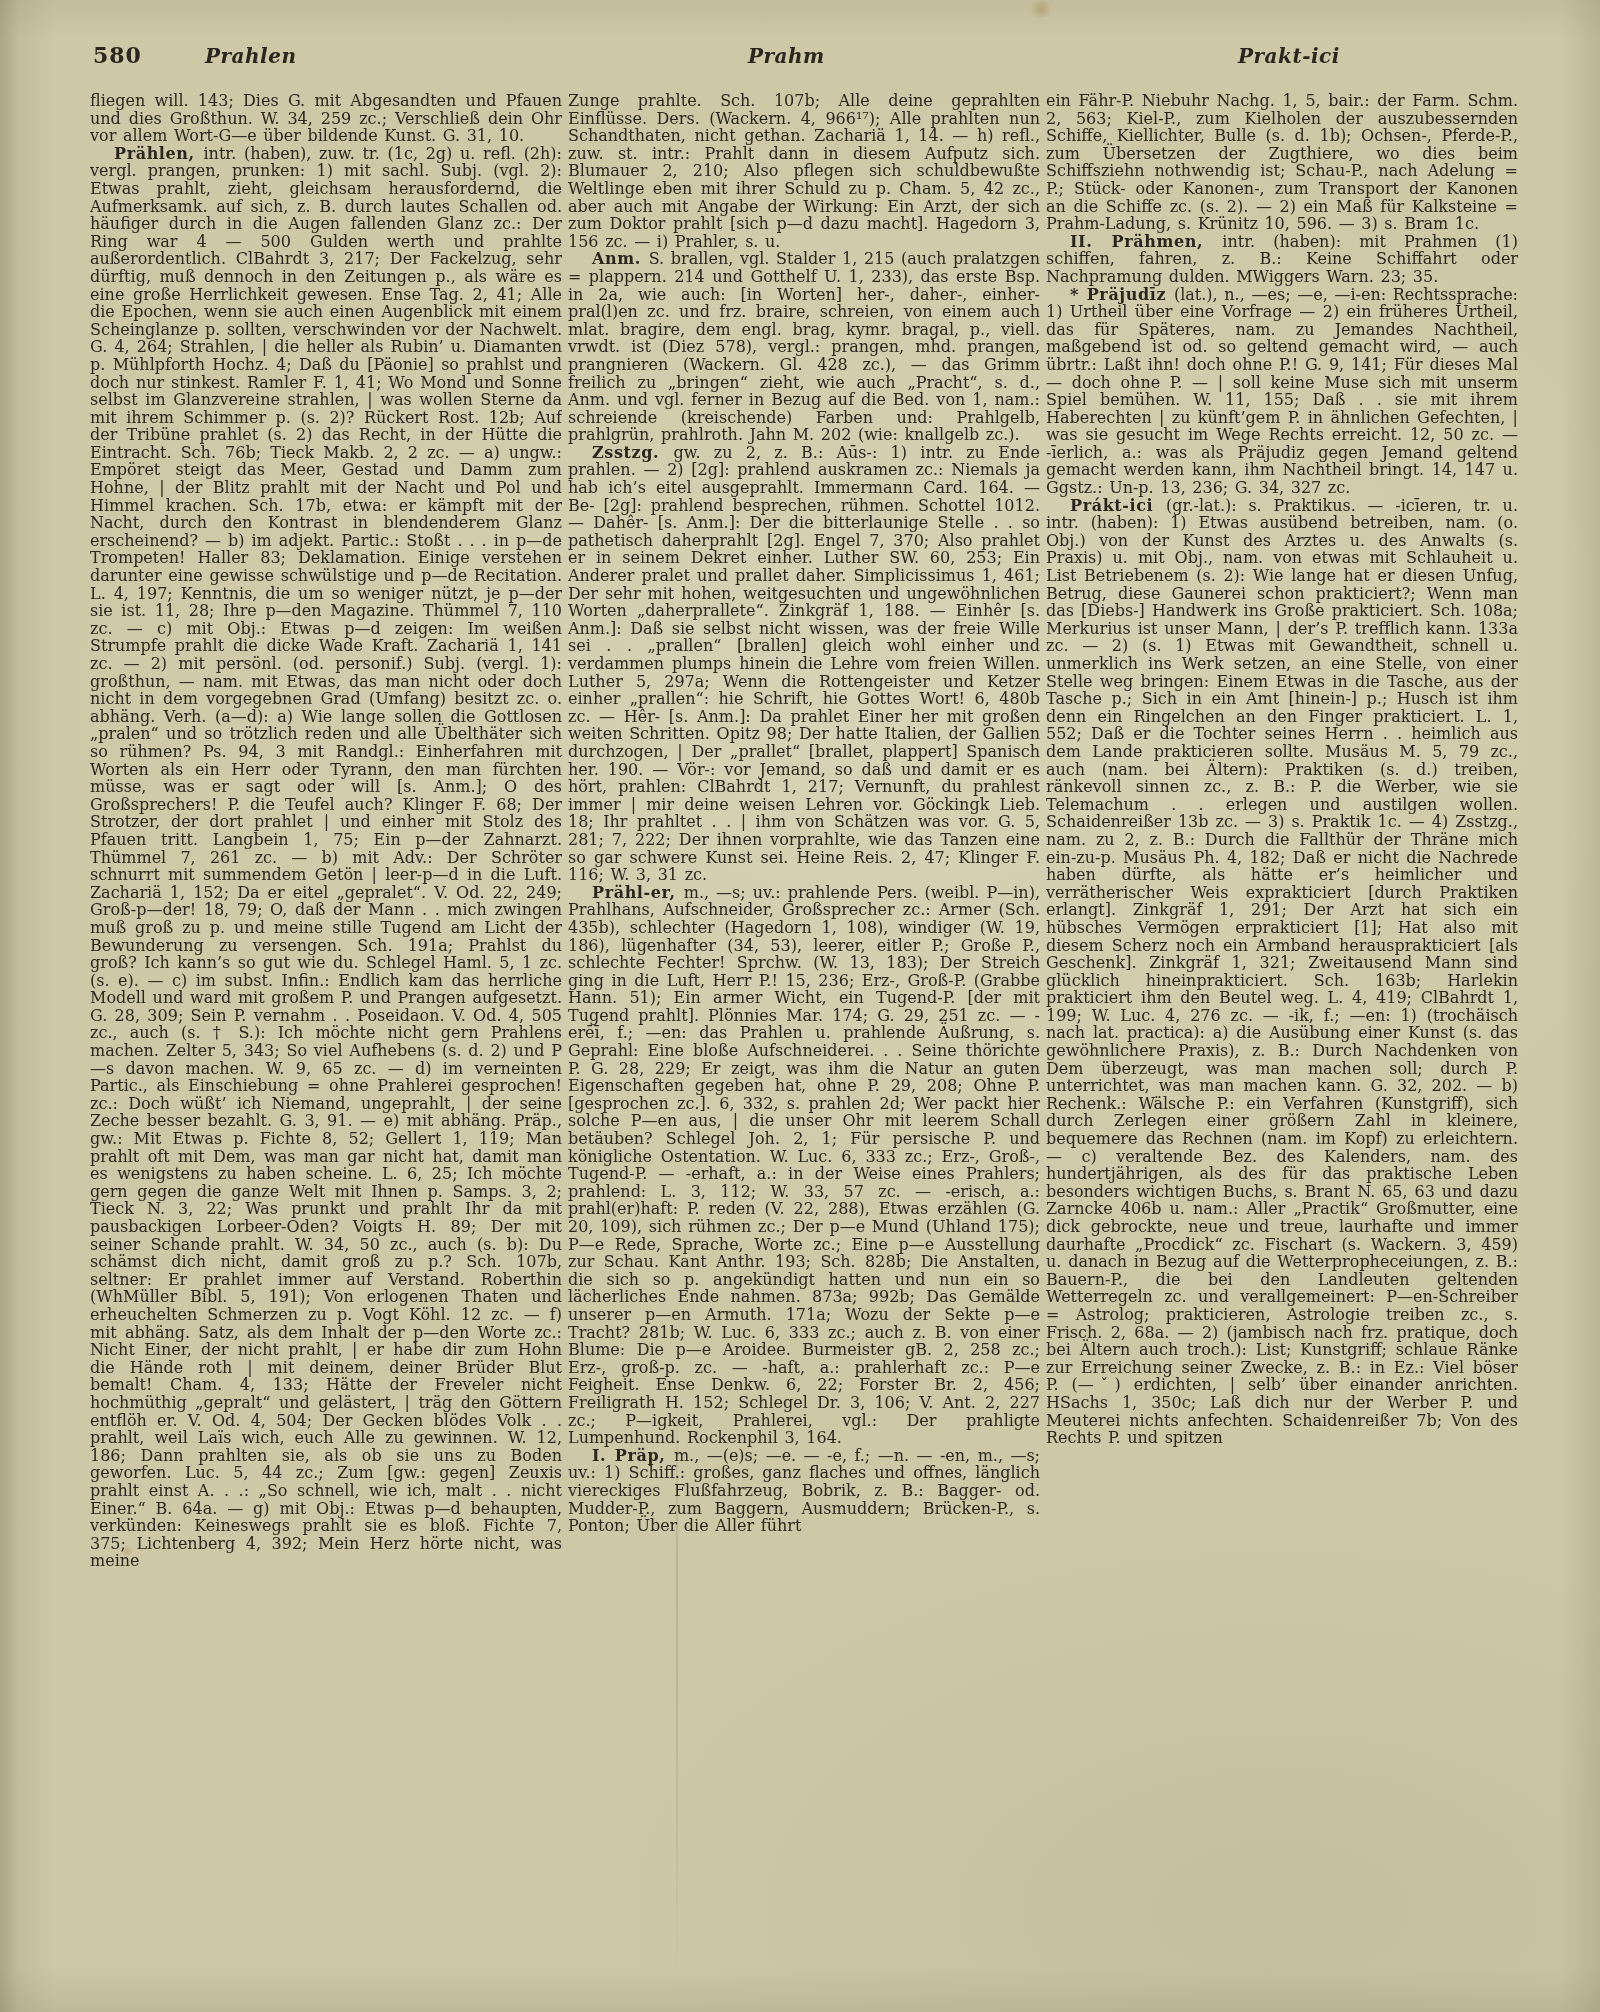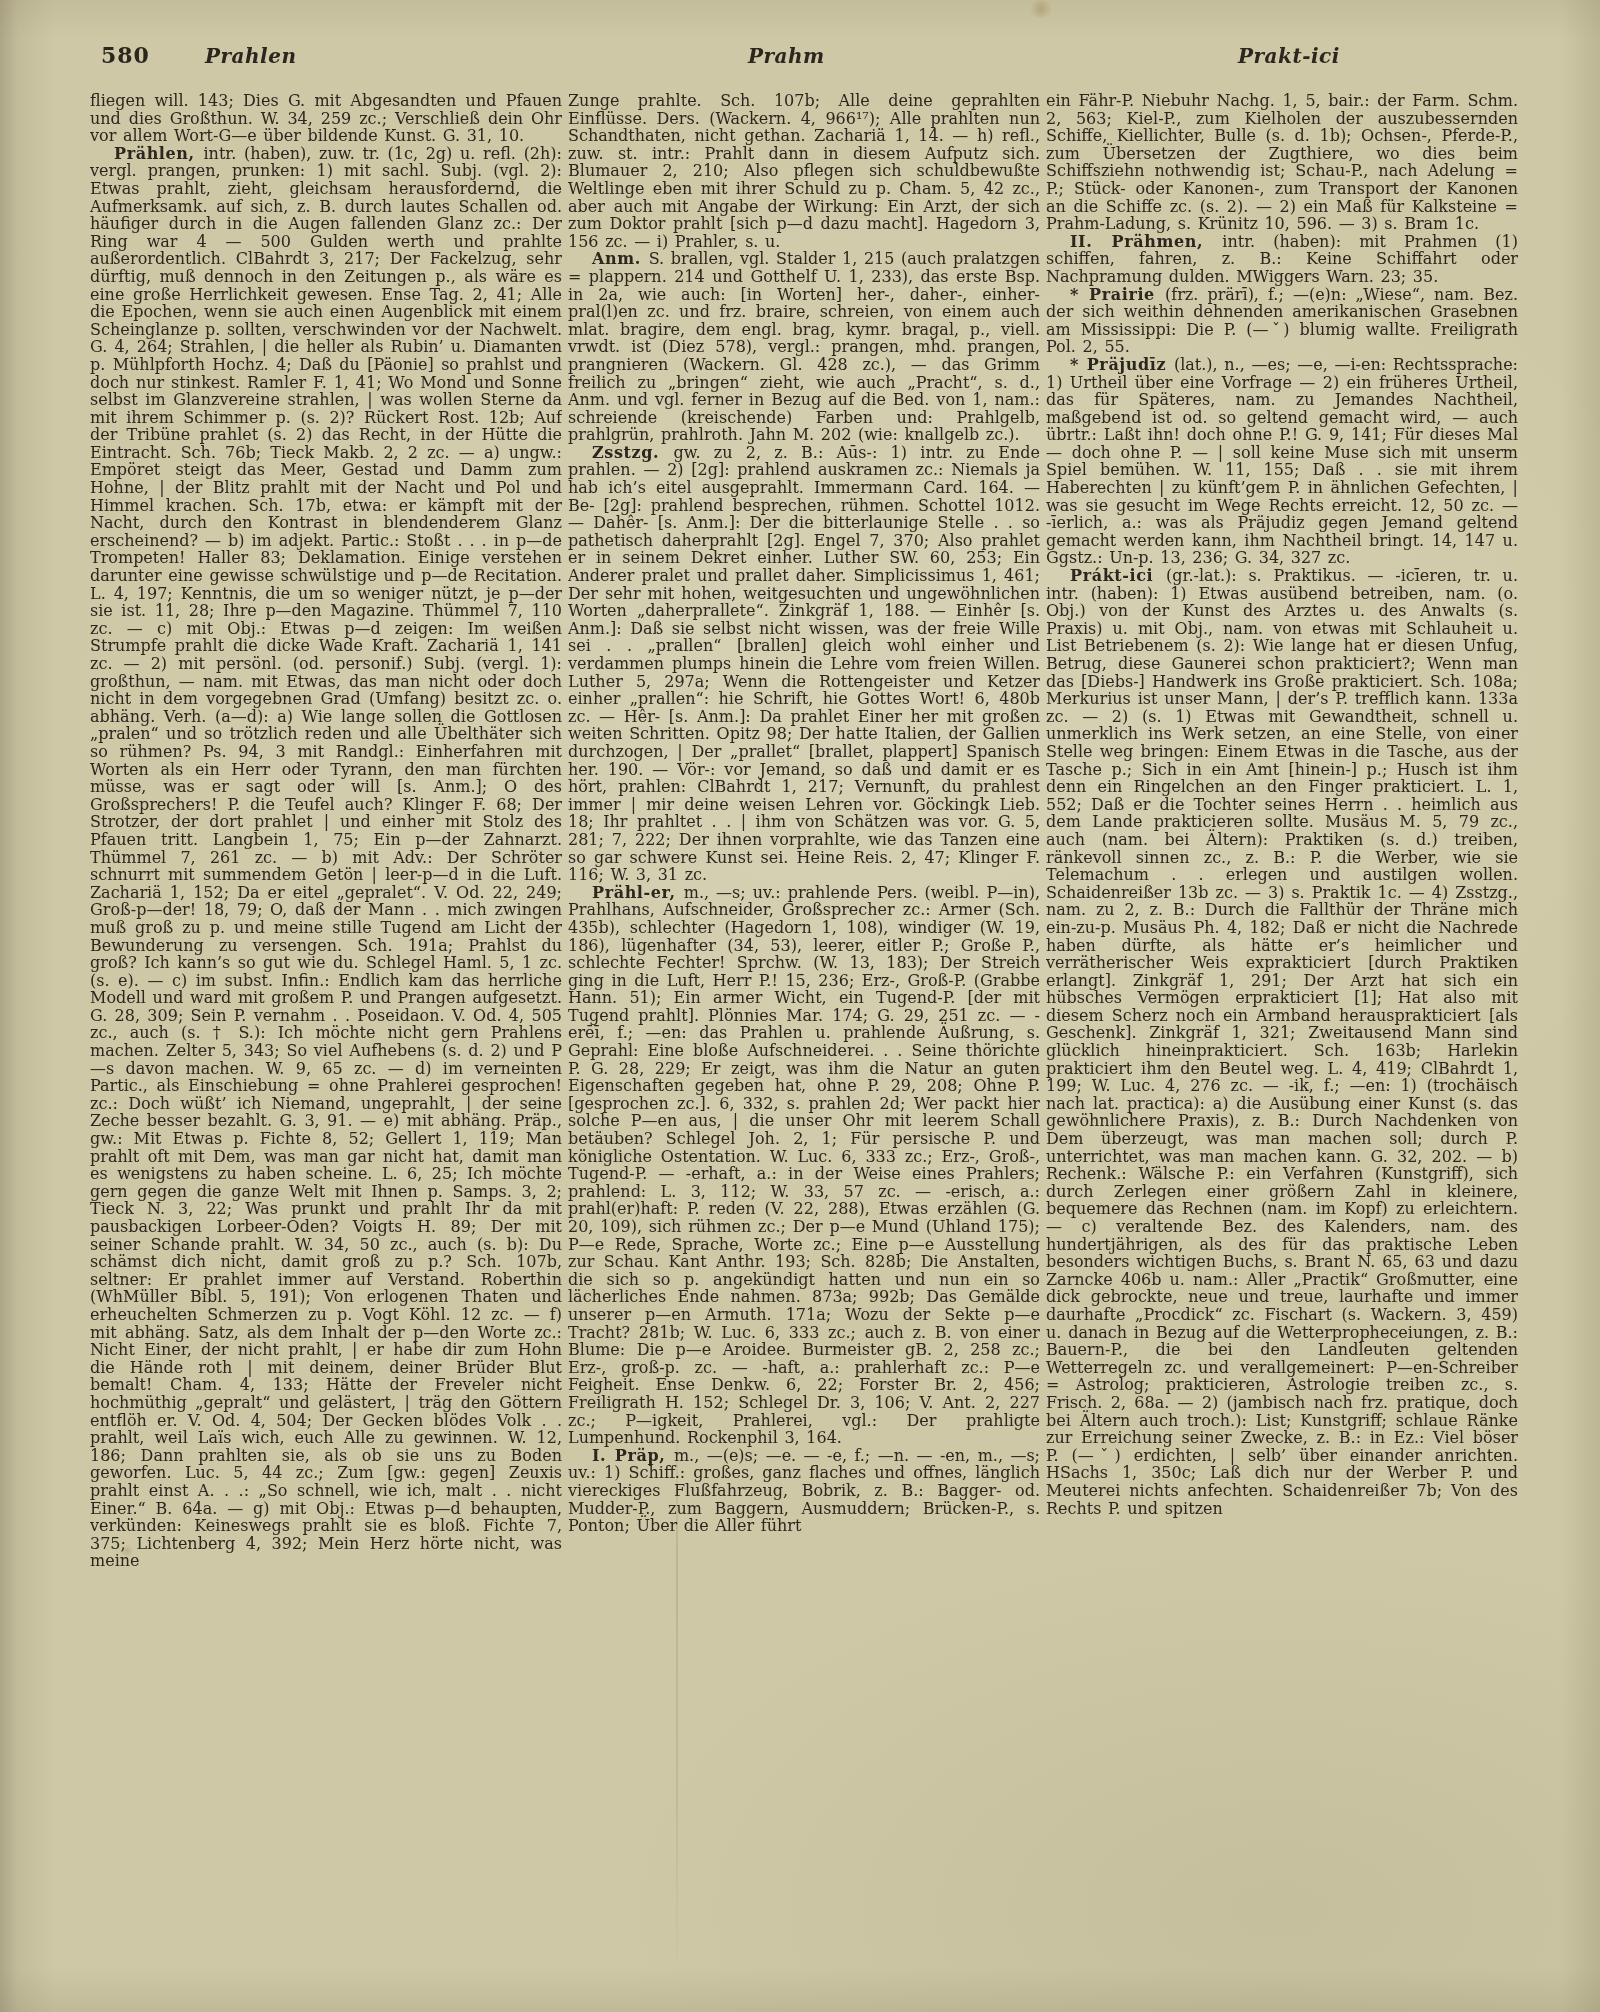--- a/index.html
+++ b/index.html
@@ -32,21 +32,21 @@
   }
   .crease{
     position:absolute;left:676px;top:1380px;width:2px;height:600px;
     background:linear-gradient(180deg, rgba(0,0,0,0), rgba(100,92,66,0.18) 30%, rgba(100,92,66,0.12) 70%, rgba(0,0,0,0));
     pointer-events:none;
   }
   .header{
     position:absolute;top:42px;left:0;width:1600px;height:30px;
   }
   .page-number{
-    position:absolute;left:101px;top:0;
+    position:absolute;left:93px;top:0;
     font-size:22px;font-weight:bold;letter-spacing:1px;
   }
   .running-head{
     position:absolute;top:2px;
     font-size:20px;font-weight:bold;letter-spacing:0.5px;font-style:italic;
   }
   .rh-1{left:205px;}
   .rh-2{left:728px;margin-left:20px;}
   .rh-3{left:1238px;}
   .content{
@@ -87,17 +87,16 @@
   <div class="column">
       <p class="para cont">Zunge prahlte. Sch. 107b; Alle deine geprahlten Einflüsse. Ders. (Wackern. 4, 966¹⁷); Alle prahlten nun Schandthaten, nicht gethan. Zachariä 1, 14. — h) refl., zuw. st. intr.: Prahlt dann in diesem Aufputz sich. Blumauer 2, 210; Also pflegen sich schuldbewußte Weltlinge eben mit ihrer Schuld zu p. Cham. 5, 42 zc., aber auch mit Angabe der Wirkung: Ein Arzt, der sich zum Doktor prahlt [sich p—d dazu macht]. Hagedorn 3, 156 zc. — i) Prahler, s. u.</p>
       <p class="para entry"><span class="headword">Anm. </span>S. brallen, vgl. Stalder 1, 215 (auch pralatzgen = plappern. 214 und Gotthelf U. 1, 233), das erste Bsp. in 2a, wie auch: [in Worten] her-, daher-, einher-pral(l)en zc. und frz. braire, schreien, von einem auch mlat. bragire, dem engl. brag, kymr. bragal, p., viell. vrwdt. ist (Diez 578), vergl.: prangen, mhd. prangen, prangnieren (Wackern. Gl. 428 zc.), — das Grimm freilich zu „bringen“ zieht, wie auch „Pracht“, s. d., Anm. und vgl. ferner in Bezug auf die Bed. von 1, nam.: schreiende (kreischende) Farben und: Prahlgelb, prahlgrün, prahlroth. Jahn M. 202 (wie: knallgelb zc.).</p>
       <p class="para entry"><span class="headword">Zsstzg. </span>gw. zu 2, z. B.: Aūs-: 1) intr. zu Ende prahlen. — 2) [2g]: prahlend auskramen zc.: Niemals ja hab ich’s eitel ausgeprahlt. Immermann Card. 164. — Be- [2g]: prahlend besprechen, rühmen. Schottel 1012. — Dahêr- [s. Anm.]: Der die bitterlaunige Stelle . . so pathetisch daherprahlt [2g]. Engel 7, 370; Also prahlet er in seinem Dekret einher. Luther SW. 60, 253; Ein Anderer pralet und prallet daher. Simplicissimus 1, 461; Der sehr mit hohen, weitgesuchten und ungewöhnlichen Worten „daherprallete“. Zinkgräf 1, 188. — Einhêr [s. Anm.]: Daß sie selbst nicht wissen, was der freie Wille sei . . „prallen“ [brallen] gleich wohl einher und verdammen plumps hinein die Lehre vom freien Willen. Luther 5, 297a; Wenn die Rottengeister und Ketzer einher „prallen“: hie Schrift, hie Gottes Wort! 6, 480b zc. — Hêr- [s. Anm.]: Da prahlet Einer her mit großen weiten Schritten. Opitz 98; Der hatte Italien, der Gallien durchzogen, | Der „prallet“ [brallet, plappert] Spanisch her. 190. — Vör-: vor Jemand, so daß und damit er es hört, prahlen: ClBahrdt 1, 217; Vernunft, du prahlest immer | mir deine weisen Lehren vor. Göckingk Lieb. 18; Ihr prahltet . . | ihm von Schätzen was vor. G. 5, 281; 7, 222; Der ihnen vorprahlte, wie das Tanzen eine so gar schwere Kunst sei. Heine Reis. 2, 47; Klinger F. 116; W. 3, 31 zc.</p>
       <p class="para entry"><span class="headword">Prähl-er, </span>m., —s; uv.: prahlende Pers. (weibl. P—in), Prahlhans, Aufschneider, Großsprecher zc.: Armer (Sch. 435b), schlechter (Hagedorn 1, 108), windiger (W. 19, 186), lügenhafter (34, 53), leerer, eitler P.; Große P., schlechte Fechter! Sprchw. (W. 13, 183); Der Streich ging in die Luft, Herr P.! 15, 236; Erz-, Groß-P. (Grabbe Hann. 51); Ein armer Wicht, ein Tugend-P. [der mit Tugend prahlt]. Plönnies Mar. 174; G. 29, 251 zc. — -erēī, f.; —en: das Prahlen u. prahlende Äußrung, s. Geprahl: Eine bloße Aufschneiderei. . . Seine thörichte P. G. 28, 229; Er zeigt, was ihm die Natur an guten Eigenschaften gegeben hat, ohne P. 29, 208; Ohne P. [gesprochen zc.]. 6, 332, s. prahlen 2d; Wer packt hier solche P—en aus, | die unser Ohr mit leerem Schall betäuben? Schlegel Joh. 2, 1; Für persische P. und königliche Ostentation. W. Luc. 6, 333 zc.; Erz-, Groß-, Tugend-P. — -erhaft, a.: in der Weise eines Prahlers; prahlend: L. 3, 112; W. 33, 57 zc. — -erisch, a.: prahl(er)haft: P. reden (V. 22, 288), Etwas erzählen (G. 20, 109), sich rühmen zc.; Der p—e Mund (Uhland 175); P—e Rede, Sprache, Worte zc.; Eine p—e Ausstellung zur Schau. Kant Anthr. 193; Sch. 828b; Die Anstalten, die sich so p. angekündigt hatten und nun ein so lächerliches Ende nahmen. 873a; 992b; Das Gemälde unserer p—en Armuth. 171a; Wozu der Sekte p—e Tracht? 281b; W. Luc. 6, 333 zc.; auch z. B. von einer Blume: Die p—e Aroidee. Burmeister gB. 2, 258 zc.; Erz-, groß-p. zc. — -haft, a.: prahlerhaft zc.: P—e Feigheit. Ense Denkw. 6, 22; Forster Br. 2, 456; Freiligrath H. 152; Schlegel Dr. 3, 106; V. Ant. 2, 227 zc.; P—igkeit, Prahlerei, vgl.: Der prahligte Lumpenhund. Rockenphil 3, 164.</p>
       <p class="para entry"><span class="headword">I. Präp, </span>m., —(e)s; —e. — -e, f.; —n. — -en, m., —s; uv.: 1) Schiff.: großes, ganz flaches und offnes, länglich viereckiges Flußfahrzeug, Bobrik, z. B.: Bagger- od. Mudder-P., zum Baggern, Ausmuddern; Brücken-P., s. Ponton; Über die Aller führt</p>
     </div>
   <div class="column">
       <p class="para cont">ein Fähr-P. Niebuhr Nachg. 1, 5, bair.: der Farm. Schm. 2, 563; Kiel-P., zum Kielholen der auszubessernden Schiffe, Kiellichter, Bulle (s. d. 1b); Ochsen-, Pferde-P., zum Übersetzen der Zugthiere, wo dies beim Schiffsziehn nothwendig ist; Schau-P., nach Adelung = P.; Stück- oder Kanonen-, zum Transport der Kanonen an die Schiffe zc. (s. 2). — 2) ein Maß für Kalksteine = Prahm-Ladung, s. Krünitz 10, 596. — 3) s. Bram 1c.</p>
       <p class="para entry"><span class="headword">II. Prähmen, </span>intr. (haben): mit Prahmen (1) schiffen, fahren, z. B.: Keine Schiffahrt oder Nachpramung dulden. MWiggers Warn. 23; 35.</p>
-      <p class="para entry"><span class="headword">* Prairie </span>(frz. prärī), f.; —(e)n: „Wiese“, nam. Bez. der sich weithin dehnenden amerikanischen Grasebnen am Mississippi: Die P. (—ˇ) blumig wallte. Freiligrath Pol. 2, 55.</p>
       <p class="para entry"><span class="headword">* Präjudīz </span>(lat.), n., —es; —e, —i-en: Rechtssprache: 1) Urtheil über eine Vorfrage — 2) ein früheres Urtheil, das für Späteres, nam. zu Jemandes Nachtheil, maßgebend ist od. so geltend gemacht wird, — auch übrtr.: Laßt ihn! doch ohne P.! G. 9, 141; Für dieses Mal — doch ohne P. — | soll keine Muse sich mit unserm Spiel bemühen. W. 11, 155; Daß . . sie mit ihrem Haberechten | zu künft’gem P. in ähnlichen Gefechten, | was sie gesucht im Wege Rechts erreicht. 12, 50 zc. — -īerlich, a.: was als Präjudiz gegen Jemand geltend gemacht werden kann, ihm Nachtheil bringt. 14, 147 u. Ggstz.: Un-p. 13, 236; G. 34, 327 zc.</p>
       <p class="para entry"><span class="headword">Prákt-ici </span>(gr.-lat.): s. Praktikus. — -icīeren, tr. u. intr. (haben): 1) Etwas ausübend betreiben, nam. (o. Obj.) von der Kunst des Arztes u. des Anwalts (s. Praxis) u. mit Obj., nam. von etwas mit Schlauheit u. List Betriebenem (s. 2): Wie lange hat er diesen Unfug, Betrug, diese Gaunerei schon prakticiert?; Wenn man das [Diebs-] Handwerk ins Große prakticiert. Sch. 108a; Merkurius ist unser Mann, | der’s P. trefflich kann. 133a zc. — 2) (s. 1) Etwas mit Gewandtheit, schnell u. unmerklich ins Werk setzen, an eine Stelle, von einer Stelle weg bringen: Einem Etwas in die Tasche, aus der Tasche p.; Sich in ein Amt [hinein-] p.; Husch ist ihm denn ein Ringelchen an den Finger prakticiert. L. 1, 552; Daß er die Tochter seines Herrn . . heimlich aus dem Lande prakticieren sollte. Musäus M. 5, 79 zc., auch (nam. bei Ältern): Praktiken (s. d.) treiben, ränkevoll sinnen zc., z. B.: P. die Werber, wie sie Telemachum . . erlegen und austilgen wollen. Schaidenreißer 13b zc. — 3) s. Praktik 1c. — 4) Zsstzg., nam. zu 2, z. B.: Durch die Fallthür der Thräne mich ein-zu-p. Musäus Ph. 4, 182; Daß er nicht die Nachrede haben dürfte, als hätte er’s heimlicher und verrätherischer Weis exprakticiert [durch Praktiken erlangt]. Zinkgräf 1, 291; Der Arzt hat sich ein hübsches Vermögen erprakticiert [1]; Hat also mit diesem Scherz noch ein Armband herausprakticiert [als Geschenk]. Zinkgräf 1, 321; Zweitausend Mann sind glücklich hineinprakticiert. Sch. 163b; Harlekin prakticiert ihm den Beutel weg. L. 4, 419; ClBahrdt 1, 199; W. Luc. 4, 276 zc. — -ik, f.; —en: 1) (trochäisch nach lat. practica): a) die Ausübung einer Kunst (s. das gewöhnlichere Praxis), z. B.: Durch Nachdenken von Dem überzeugt, was man machen soll; durch P. unterrichtet, was man machen kann. G. 32, 202. — b) Rechenk.: Wälsche P.: ein Verfahren (Kunstgriff), sich durch Zerlegen einer größern Zahl in kleinere, bequemere das Rechnen (nam. im Kopf) zu erleichtern. — c) veraltende Bez. des Kalenders, nam. des hundertjährigen, als des für das praktische Leben besonders wichtigen Buchs, s. Brant N. 65, 63 und dazu Zarncke 406b u. nam.: Aller „Practik“ Großmutter, eine dick gebrockte, neue und treue, laurhafte und immer daurhafte „Procdick“ zc. Fischart (s. Wackern. 3, 459) u. danach in Bezug auf die Wetterpropheceiungen, z. B.: Bauern-P., die bei den Landleuten geltenden Wetterregeln zc. und verallgemeinert: P—en-Schreiber = Astrolog; prakticieren, Astrologie treiben zc., s. Frisch. 2, 68a. — 2) (jambisch nach frz. pratique, doch bei Ältern auch troch.): List; Kunstgriff; schlaue Ränke zur Erreichung seiner Zwecke, z. B.: in Ez.: Viel böser P. (—ˇ) erdichten, | selb’ über einander anrichten. HSachs 1, 350c; Laß dich nur der Werber P. und Meuterei nichts anfechten. Schaidenreißer 7b; Von des Rechts P. und spitzen</p>
     </div>
 </div>
 
 </body></html>

